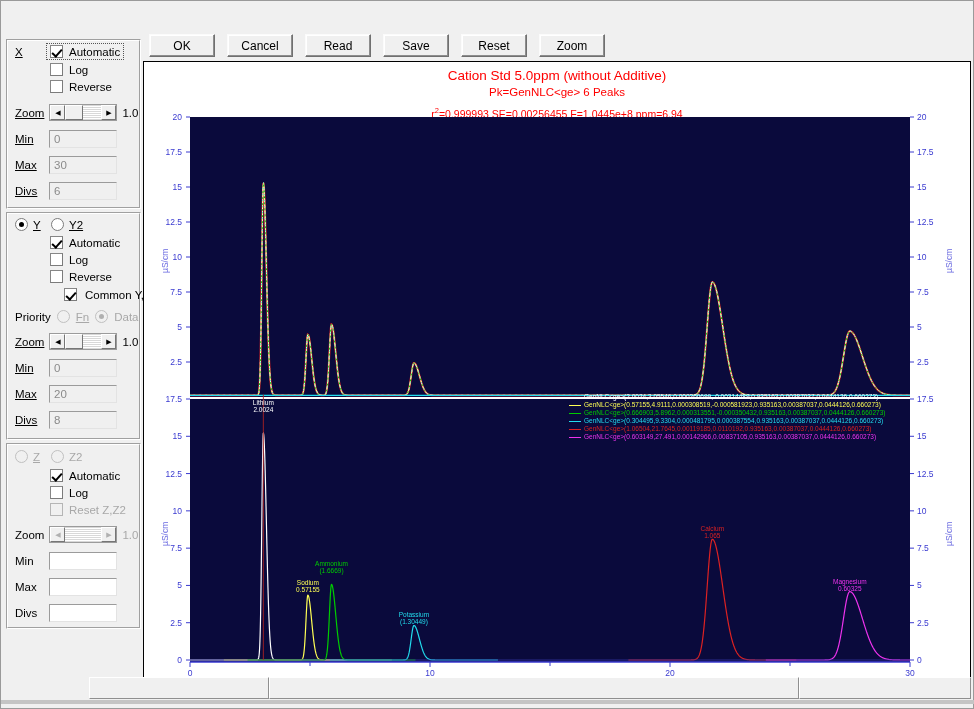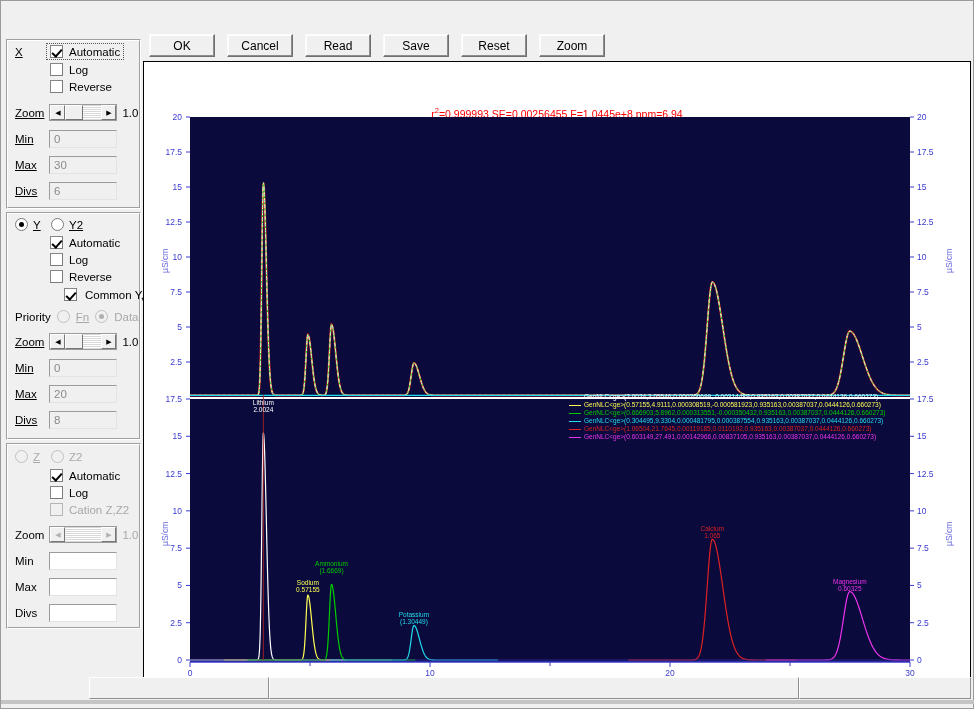--- a/index.html
+++ b/index.html
@@ -317,21 +317,21 @@
     <div class="row" style="left:43px; top:25px; gap:6px;">
       <span class="cbx checked"></span>
       <span class="lbl">Automatic</span>
     </div>
     <div class="row" style="left:43px; top:42px; gap:6px;">
       <span class="cbx"></span>
       <span class="lbl">Log</span>
     </div>
     <div class="row" style="left:43px; top:59px; gap:6px;">
       <span class="cbx dis"></span>
-      <span class="lbl dis">Cation Z,Z2</span>
+      <span class="lbl dis">Reset Z,Z2</span>
     </div>
     <div class="row" style="left:8px; top:82px; gap:5px;">
       <span class="lbl">Zoom</span>
       <span class="zoomtrack dis">
         <span class="zoombtn">◀</span>
         <span class="zoomgap"></span>
         <span class="zoombtn">▶</span>
       </span>
       <span class="lbl dis">1.0</span>
     </div>
@@ -343,20 +343,22 @@
       <span class="lbl" style="width:26px;">Max</span>
       <span class="tfield" style="width:68px; background:#ffffff;"></span>
     </div>
     <div class="row" style="left:8px; top:160px; gap:8px;">
       <span class="lbl" style="width:26px;">Divs</span>
       <span class="tfield" style="width:68px; background:#ffffff;"></span>
     </div>
   </div>
 
   <div id="plotframe">
+    <div class="ttl" id="title1">Cation Std 5.0ppm  (without Additive)</div>
+    <div class="ttl" id="title2">Pk=GenNLC&lt;ge&gt;  6 Peaks</div>
     <div class="ttl" id="title3">
       <span>r</span><sup style="font-size:7.5px;">2</sup><span>=0.999993 SE=0.00256455 F=1.0445e+8 ppm=6.94</span>
     </div>
     <svg id="plotcanvas" width="828" height="626" viewBox="0 0 828 626">
         <rect x="46" y="55" width="720" height="280" fill="#0a0a3c"></rect>
         <rect x="46" y="337" width="720" height="263" fill="#0a0a3c"></rect>
         <line x1="42" y1="300" x2="46" y2="300" stroke="#3a3ad0" stroke-width="1"></line>
         <line x1="766" y1="300" x2="770" y2="300" stroke="#3a3ad0" stroke-width="1"></line>
         <line x1="42" y1="265" x2="46" y2="265" stroke="#3a3ad0" stroke-width="1"></line>
         <line x1="766" y1="265" x2="770" y2="265" stroke="#3a3ad0" stroke-width="1"></line>

